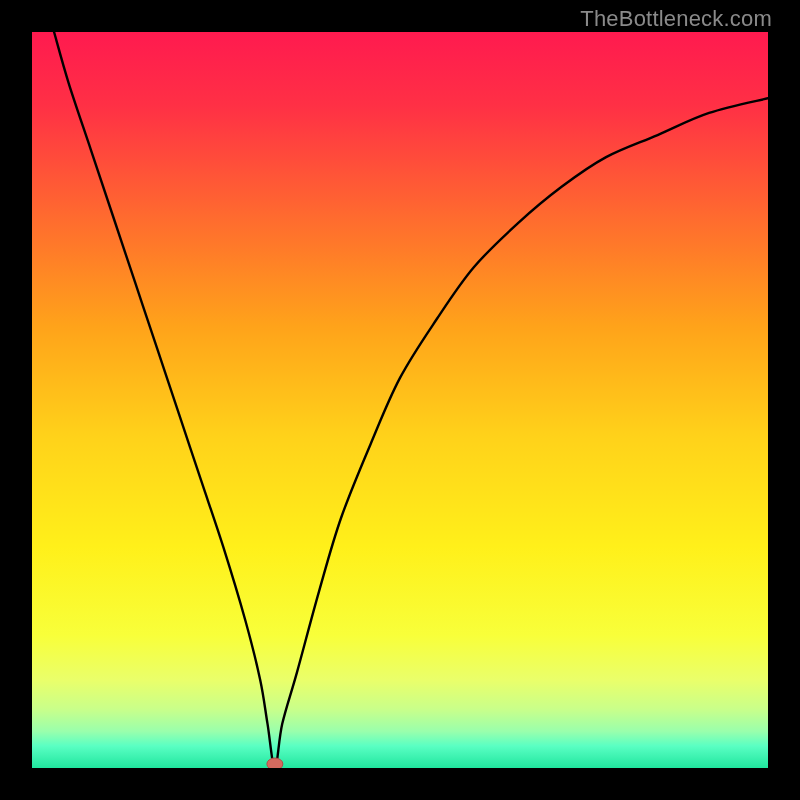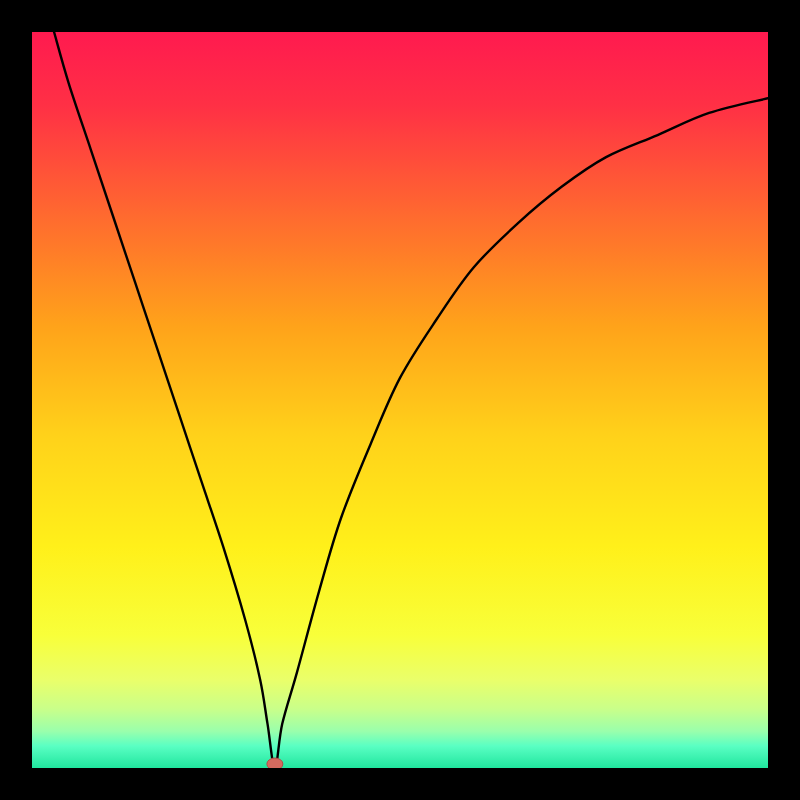--- a/index.html
+++ b/index.html
@@ -35,20 +35,21 @@
     color: #8a8a8a;
     letter-spacing: 0.2px;
   }
   svg { display: block; }
 </style>
 </head>
 <body>
 
 <div class="frame">
 
+  <div class="watermark">TheBottleneck.com</div>
 
   <div class="plot-area">
     <svg id="chart-svg" width="736" height="736" viewBox="0 0 736 736" preserveAspectRatio="none">
       <defs>
         <linearGradient id="bg-grad" x1="0" y1="0" x2="0" y2="1">
             <stop offset="0%" stop-color="#ff1a4f"></stop>
             <stop offset="10%" stop-color="#ff3045"></stop>
             <stop offset="25%" stop-color="#ff6a2f"></stop>
             <stop offset="40%" stop-color="#ffa31a"></stop>
             <stop offset="55.00000000000001%" stop-color="#ffd21a"></stop>

